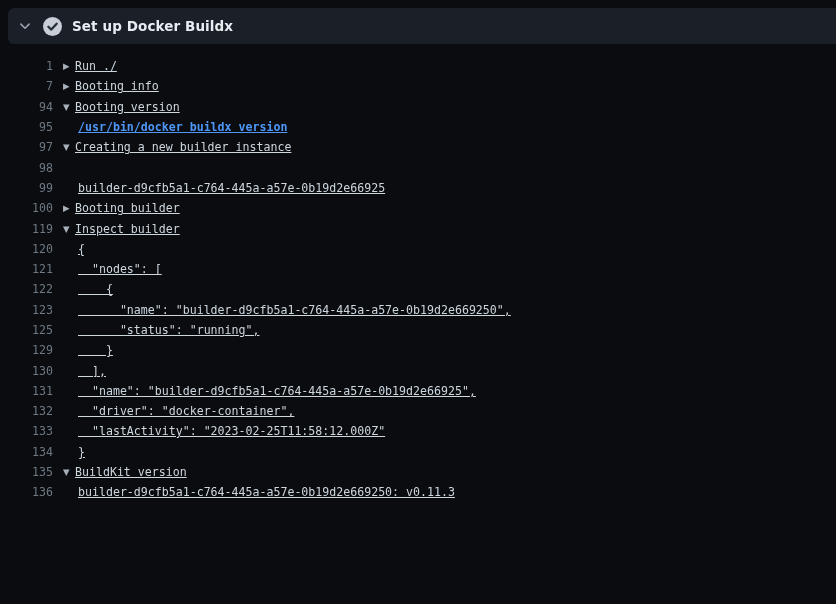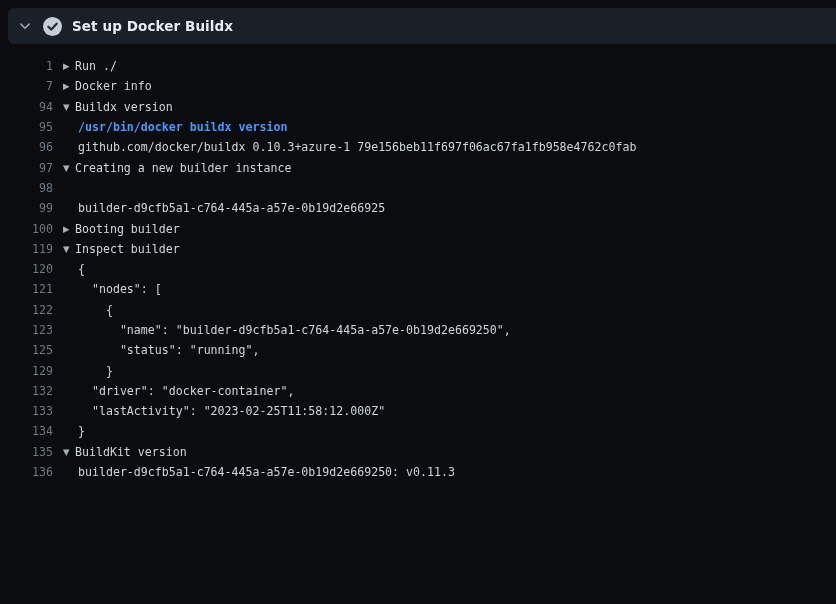--- a/index.html
+++ b/index.html
@@ -53,21 +53,21 @@
   .body { margin-left: 10px; display: inline-flex; align-items: center; white-space: pre; }
   .line.content .body { padding-left: 15px; }
   .tri {
     display: inline-block;
     width: 12px;
     font-size: 8.5px;
     color: #a8b0b9;
     font-family: "DejaVu Sans", sans-serif;
     transform: translateY(-0.5px);
   }
-  .txt { color: #ced6de; }
+  .txt { color: #ced6de; text-decoration: underline; }
   .txt.cmd { color: #4e97f7; font-weight: bold; }
   .line.group { cursor: pointer; }
 </style>
 </head>
 <body>
 
 <div class="step-header">
   <span class="chev">
     <svg width="12" height="12" viewBox="0 0 16 16">
       <path d="M2.5 5.5 L8 11 L13.5 5.5" fill="none" stroke="#9ea7b1" stroke-width="2" stroke-linecap="round" stroke-linejoin="round"></path>
@@ -82,33 +82,29 @@
   <span class="step-title">Set up Docker Buildx</span>
 </div>
 
 <div class="log">
     <div class="line group">
     <span class="num">1</span>
     <span class="body"><span class="tri">▶</span><span class="txt">Run ./</span></span>
   </div>
     <div class="line group">
     <span class="num">7</span>
-    <span class="body"><span class="tri">▶</span><span class="txt">Docker info</span></span>
+    <span class="body"><span class="tri">▶</span><span class="txt">Booting info</span></span>
   </div>
     <div class="line group">
     <span class="num">94</span>
-    <span class="body"><span class="tri">▼</span><span class="txt">Buildx version</span></span>
+    <span class="body"><span class="tri">▼</span><span class="txt">Booting version</span></span>
   </div>
     <div class="line content">
     <span class="num">95</span>
     <span class="body"><span class="txt cmd">/usr/bin/docker buildx version</span></span>
-  </div>
-    <div class="line content">
-    <span class="num">96</span>
-    <span class="body"><span class="txt">github.com/docker/buildx 0.10.3+azure-1 79e156beb11f697f06ac67fa1fb958e4762c0fab</span></span>
   </div>
     <div class="line group">
     <span class="num">97</span>
     <span class="body"><span class="tri">▼</span><span class="txt">Creating a new builder instance</span></span>
   </div>
     <div class="line content">
     <span class="num">98</span>
   </div>
     <div class="line content">
     <span class="num">99</span>
@@ -140,20 +136,28 @@
   </div>
     <div class="line content">
     <span class="num">125</span>
     <span class="body"><span class="txt">      "status": "running",</span></span>
   </div>
     <div class="line content">
     <span class="num">129</span>
     <span class="body"><span class="txt">    }</span></span>
   </div>
     <div class="line content">
+    <span class="num">130</span>
+    <span class="body"><span class="txt">  ],</span></span>
+  </div>
+    <div class="line content">
+    <span class="num">131</span>
+    <span class="body"><span class="txt">  "name": "builder-d9cfb5a1-c764-445a-a57e-0b19d2e66925",</span></span>
+  </div>
+    <div class="line content">
     <span class="num">132</span>
     <span class="body"><span class="txt">  "driver": "docker-container",</span></span>
   </div>
     <div class="line content">
     <span class="num">133</span>
     <span class="body"><span class="txt">  "lastActivity": "2023-02-25T11:58:12.000Z"</span></span>
   </div>
     <div class="line content">
     <span class="num">134</span>
     <span class="body"><span class="txt">}</span></span>

